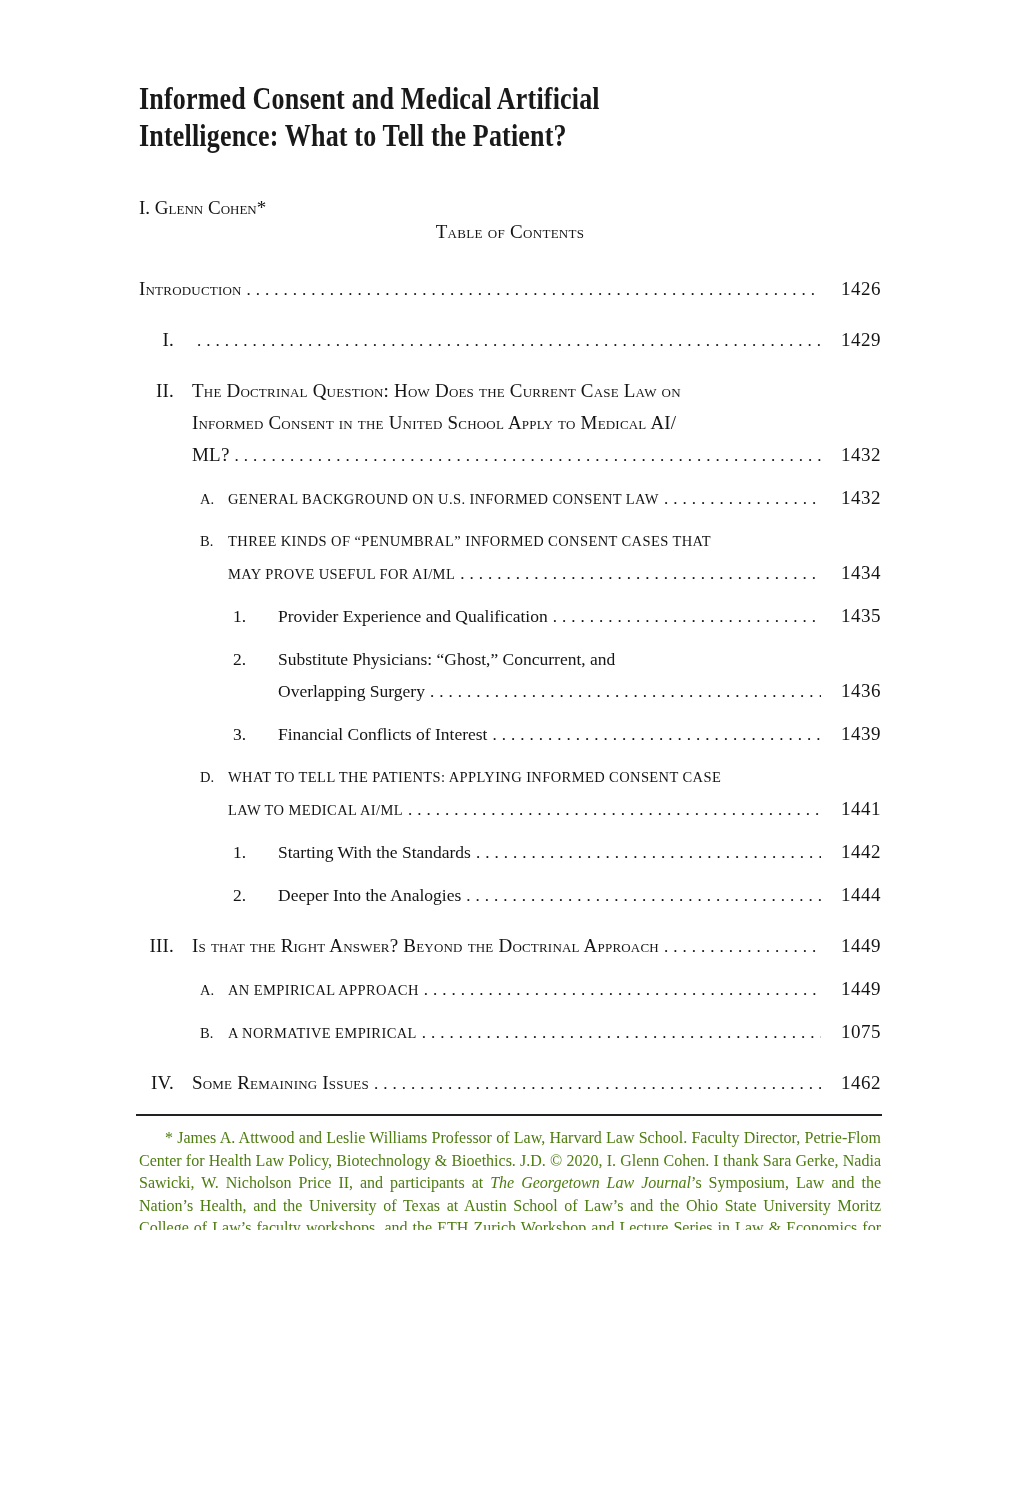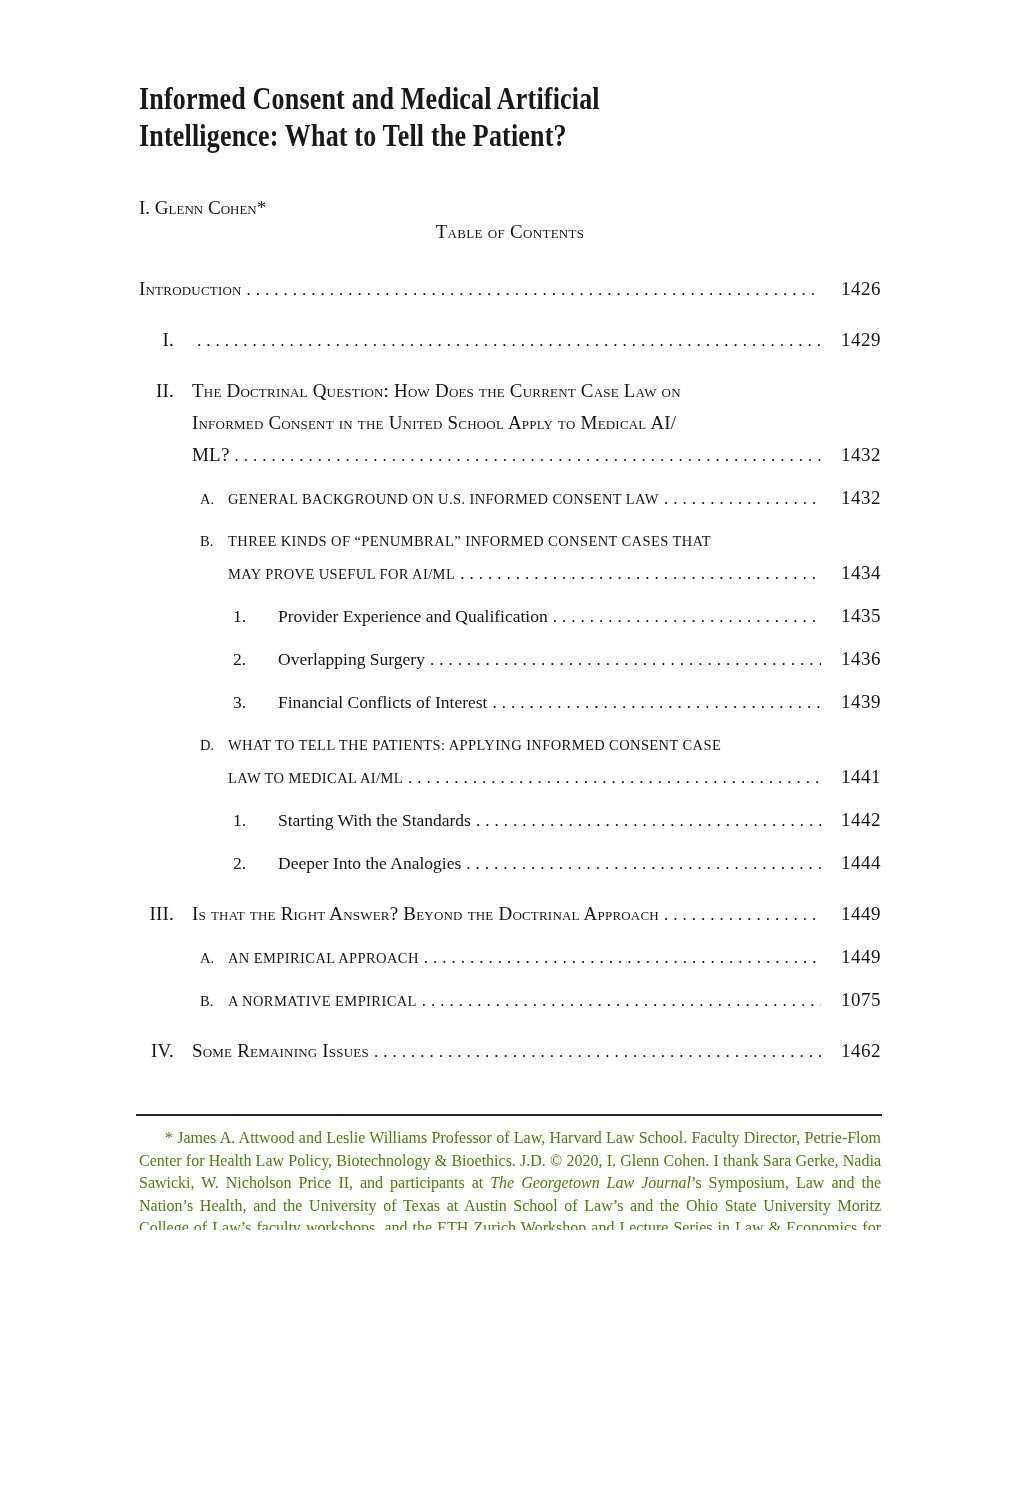--- a/index.html
+++ b/index.html
@@ -201,20 +201,21 @@
           <div class="toc-line last">
             <span class="toc-text">Provider Experience and Qualification</span>
             <span class="leader">..................................................................................................................................</span>
             <span class="toc-page">1435</span>
           </div>
         </div>
       </div>
       <div class="toc-entry lvl3 style-roman">
         <span class="toc-num">2.</span>
         <div class="toc-body">
+          <div class="toc-line">Substitute Physicians: “Ghost,” Concurrent, and</div>
           <div class="toc-line last">
             <span class="toc-text">Overlapping Surgery</span>
             <span class="leader">..................................................................................................................................</span>
             <span class="toc-page">1436</span>
           </div>
         </div>
       </div>
       <div class="toc-entry lvl3 style-roman">
         <span class="toc-num">3.</span>
         <div class="toc-body">

